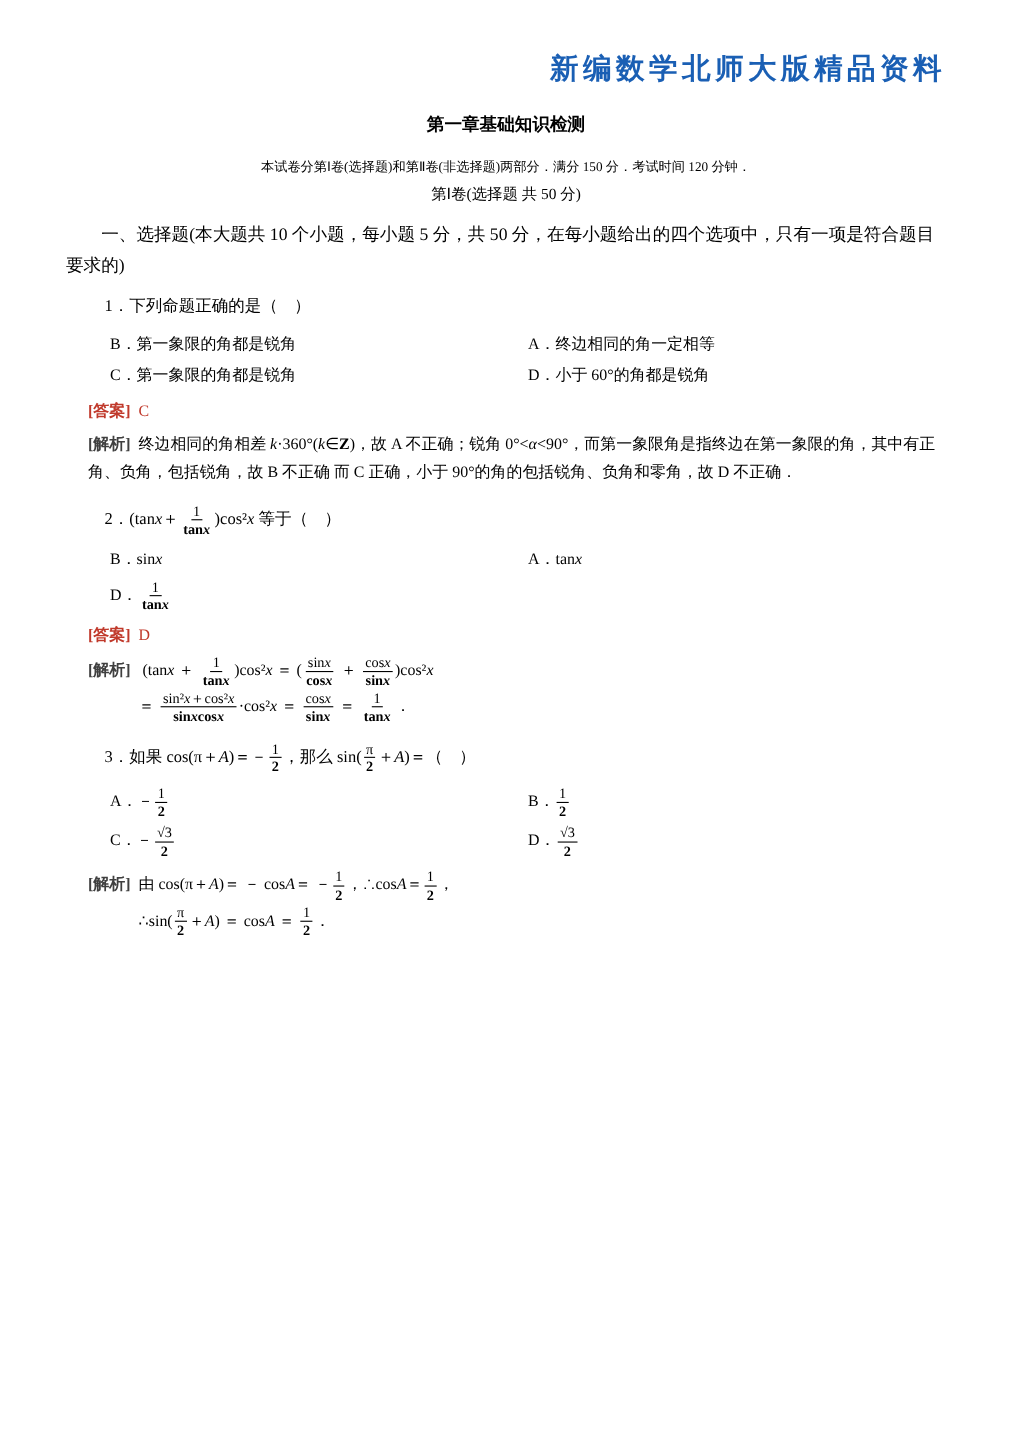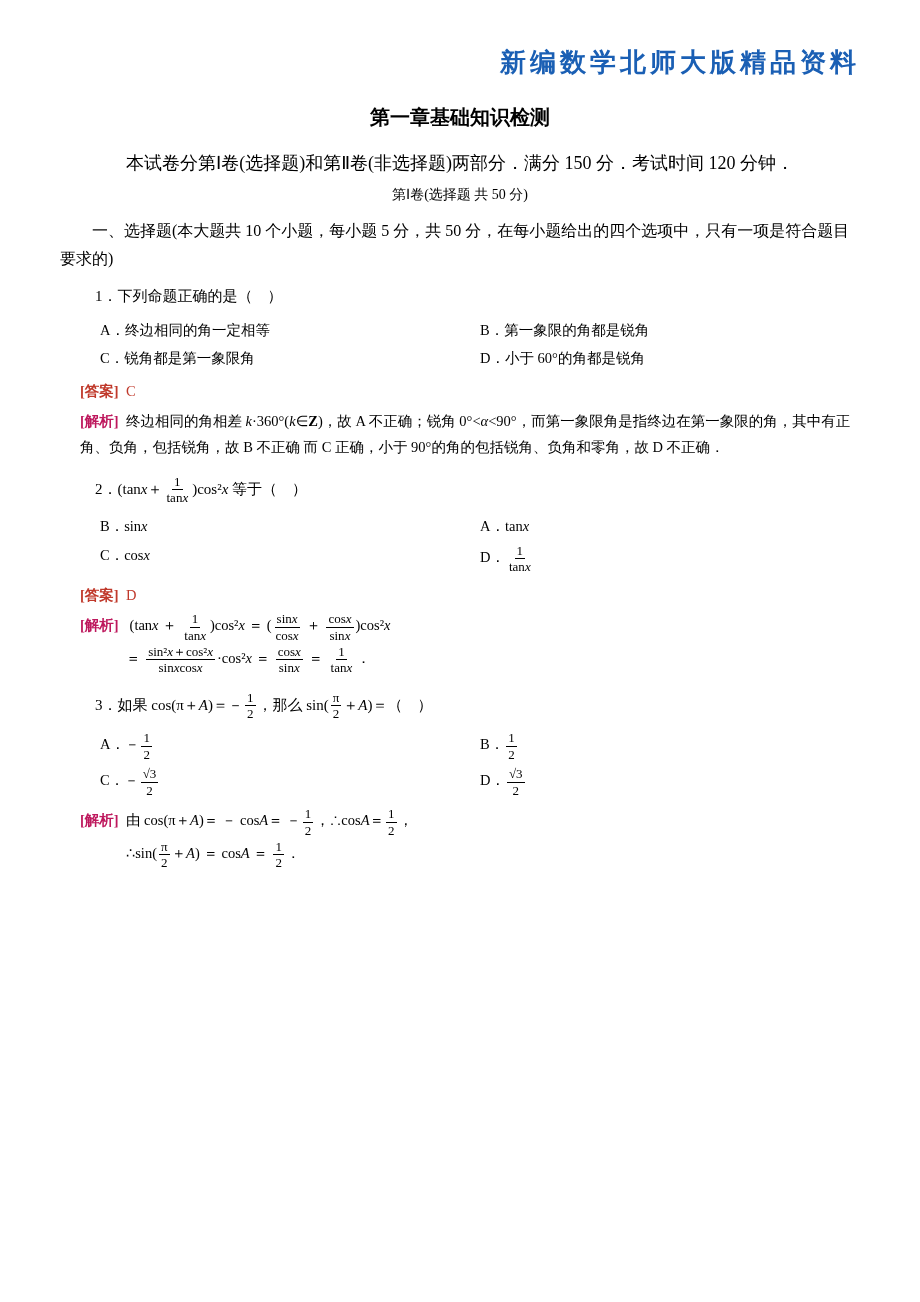--- a/index.html
+++ b/index.html
@@ -17,29 +17,29 @@
       text-align: right;
       font-size: 26px;
       font-weight: bold;
       color: #1a5fb4;
       letter-spacing: 4px;
       margin-bottom: 16px;
       font-family: "SimHei", "黑体", sans-serif;
     }
     .sub-title {
       text-align: center;
-      font-size: 20px;
+      font-size: 16px;
       font-weight: bold;
       color: #000;
       margin-bottom: 14px;
       font-family: "SimHei", "黑体", sans-serif;
     }
     .intro-line {
       text-align: center;
-      font-size: 18px;
+      font-size: 12px;
       margin-bottom: 4px;
     }
     .section-label {
       text-align: center;
       font-size: 14px;
       font-weight: normal;
       margin-bottom: 10px;
     }
     .question-intro {
       font-size: 16px;
@@ -76,21 +76,21 @@
       font-weight: bold;
       text-align: center;
     }
     .analysis-block {
       margin-left: 20px;
       margin-bottom: 12px;
       font-size: 14.5px;
       line-height: 1.8;
     }
     .analysis-label {
-      color: #be185d;
+      color: #404040;
       font-weight: bold;
     }
     .formula-line {
       margin-left: 46px;
       font-size: 14.5px;
       margin-bottom: 4px;
       line-height: 2;
     }
     .fraction {
       display: inline-flex;
@@ -102,64 +102,64 @@
       margin: 0 2px;
     }
     .fraction .num {
       border-bottom: 1px solid #000;
       padding: 0 2px;
       text-align: center;
     }
     .fraction .den {
       padding: 0 2px;
       text-align: center;
+      font-weight: bold;
     }
   </style>
 </head>
 <body>
 
 <div class="main-title">新编数学北师大版精品资料</div>
 
 <div class="sub-title">第一章基础知识检测</div>
 
 <div class="intro-line">本试卷分第Ⅰ卷(选择题)和第Ⅱ卷(非选择题)两部分．满分 150 分．考试时间 120 分钟．</div>
 
 <div class="section-label">第Ⅰ卷(选择题   共 50 分)</div>
 
 <div class="question-intro">一、选择题(本大题共 10 个小题，每小题 5 分，共 50 分，在每小题给出的四个选项中，只有一项是符合题目要求的)</div>
 
 <div class="question-block">
   <div class="question-text">
     &nbsp;&nbsp;&nbsp;&nbsp;1．下列命题正确的是（&nbsp;&nbsp;&nbsp;&nbsp;）
   </div>
   <div class="options-grid">
+    <div class="option">B．第一象限的角都是锐角</div>
     <div class="option">A．终边相同的角一定相等</div>
-    <div class="option">B．第一象限的角都是锐角</div>
-    <div class="option">C．锐角都是第一象限角</div>
+    <div class="option">C．第一象限的角都是锐角</div>
     <div class="option">D．小于 60°的角都是锐角</div>
   </div>
   <div class="answer-line">
     <span class="answer-label">[答案]</span>&nbsp;&nbsp;C
   </div>
   <div class="analysis-block">
     <span class="analysis-label">[解析]</span>&nbsp;&nbsp;终边相同的角相差 <em>k</em>·360°(<em>k</em>∈<strong>Z</strong>)，故 A 不正确；锐角 0°&lt;<em>α</em>&lt;90°，而第一象限角是指终边在第一象限的角，其中有正角、负角，包括锐角，故 B 不正确 而 C 正确，小于 90°的角的包括锐角、负角和零角，故 D 不正确．
   </div>
 </div>
 
 <div class="question-block">
   <div class="question-text">
     &nbsp;&nbsp;&nbsp;&nbsp;2．(tan<em>x</em>＋<span class="fraction">
         <span class="num">1</span>
         <span class="den">tan<em>x</em></span>
       </span>)cos²<em>x</em> 等于（&nbsp;&nbsp;&nbsp;&nbsp;）
   </div>
   <div class="options-grid">
     <div class="option">B．sin<em>x</em></div>
     <div class="option">A．tan<em>x</em></div>
-    <div class="option">C．cos<em>x</em></div>
     <div class="option">D．<span class="fraction">
           <span class="num">1</span>
           <span class="den">tan<em>x</em></span>
         </span></div>
   </div>
   <div class="answer-line">
     <span class="answer-label">[答案]</span>&nbsp;&nbsp;D
   </div>
   <div class="analysis-block">
     <div>

